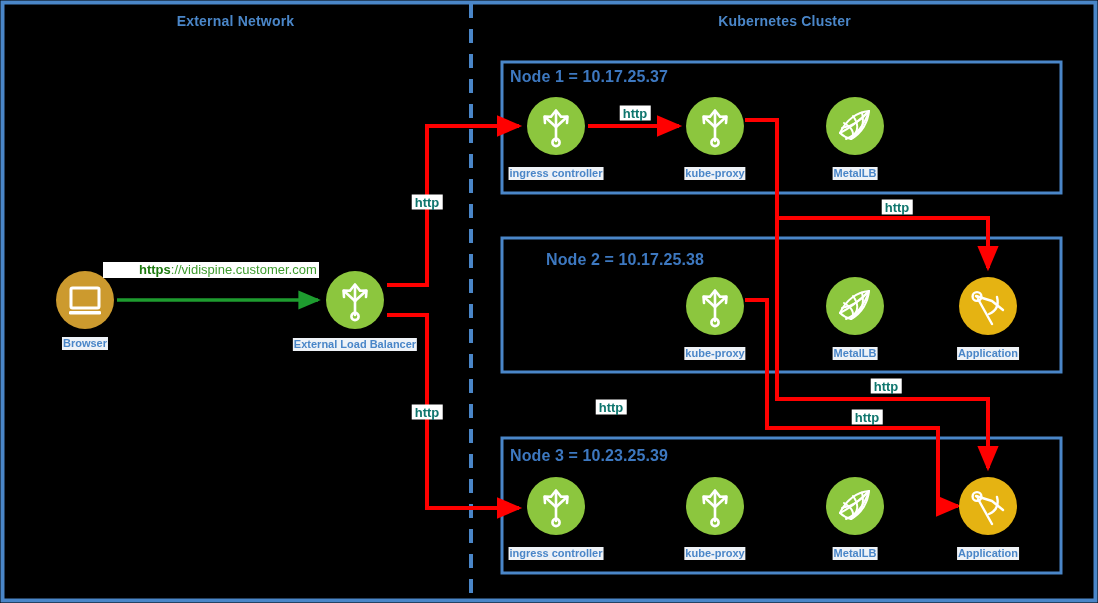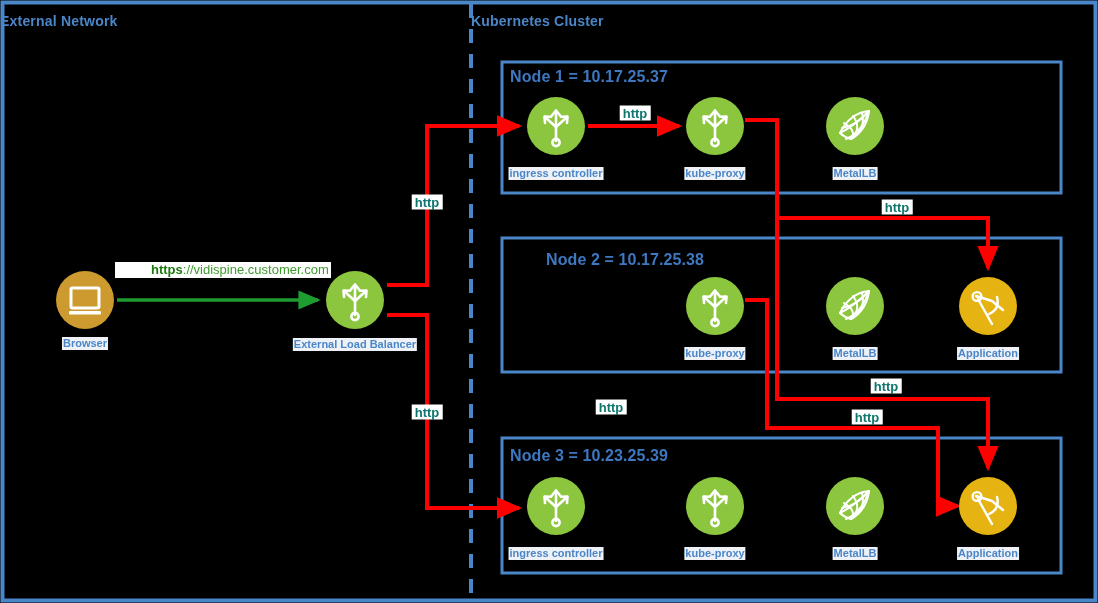--- a/index.html
+++ b/index.html
@@ -20,21 +20,21 @@
     left: 0; top: 0;
     width: 1098px;
     height: 603px;
   }
   
   .zone-title {
     position: absolute;
     color: #4a86c8;
     font-weight: bold;
     font-size: 14px;
-    text-align: left;
+    text-align: center;
     letter-spacing: 0.2px;
     white-space: nowrap;
   }
   .node-title {
     position: absolute;
     color: #3d78c0;
     font-weight: bold;
     font-size: 16px;
     white-space: nowrap;
     letter-spacing: 0.1px;
@@ -295,21 +295,21 @@
         <path d="M17,19 L33,24 L44,33"></path>
         <path d="M19,22 L33,47"></path>
         <path d="M38,20 C40,28 37,34 30,37"></path>
       </g>
       <circle cx="18" cy="19.5" r="4.4" fill="none" stroke="#ffffff" stroke-width="2.4"></circle>
       <circle cx="18" cy="19.5" r="1.4" fill="#ffffff"></circle>
     </svg>
   </div>
   <div class="node-label" style="left:988px; top:547px;">Application</div>
 
-  <div class="url-label" style="left:115px; top:262px;padding-left:36px;">
+  <div class="url-label" style="left:103px; top:262px;padding-left:36px;">
     <b>https</b><span>://vidispine.customer.com</span>
   </div>
 
   <div class="http-label" style="left:427px; top:202px;">http</div>
   <div class="http-label" style="left:427px; top:412px;">http</div>
   <div class="http-label" style="left:635px; top:113px;">http</div>
   <div class="http-label" style="left:897px; top:207px;">http</div>
   <div class="http-label" style="left:611px; top:407px;">http</div>
   <div class="http-label" style="left:886px; top:386px;">http</div>
   <div class="http-label" style="left:867px; top:417px;">http</div>

